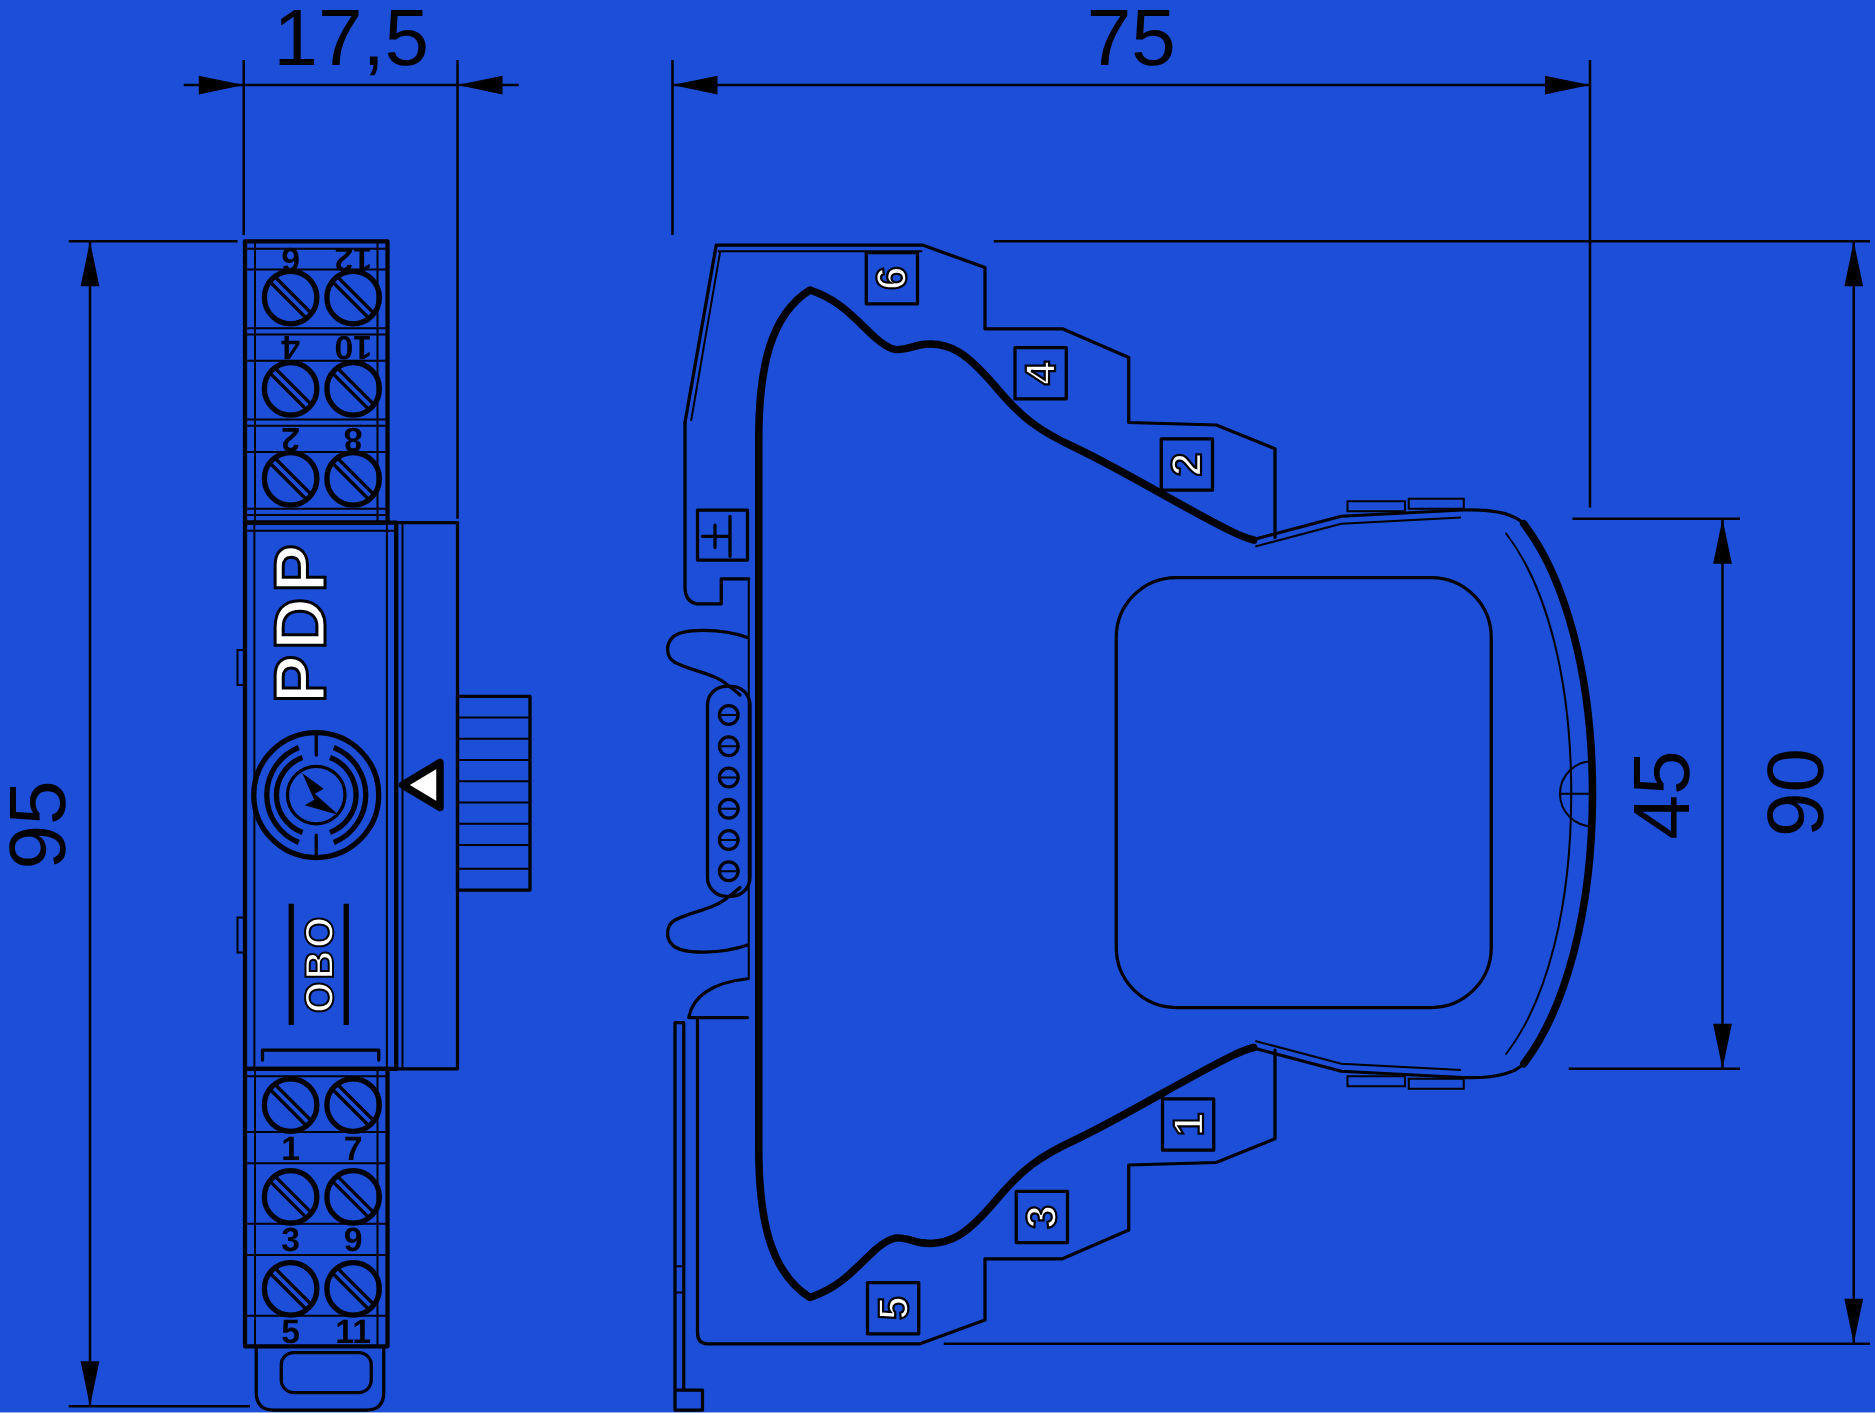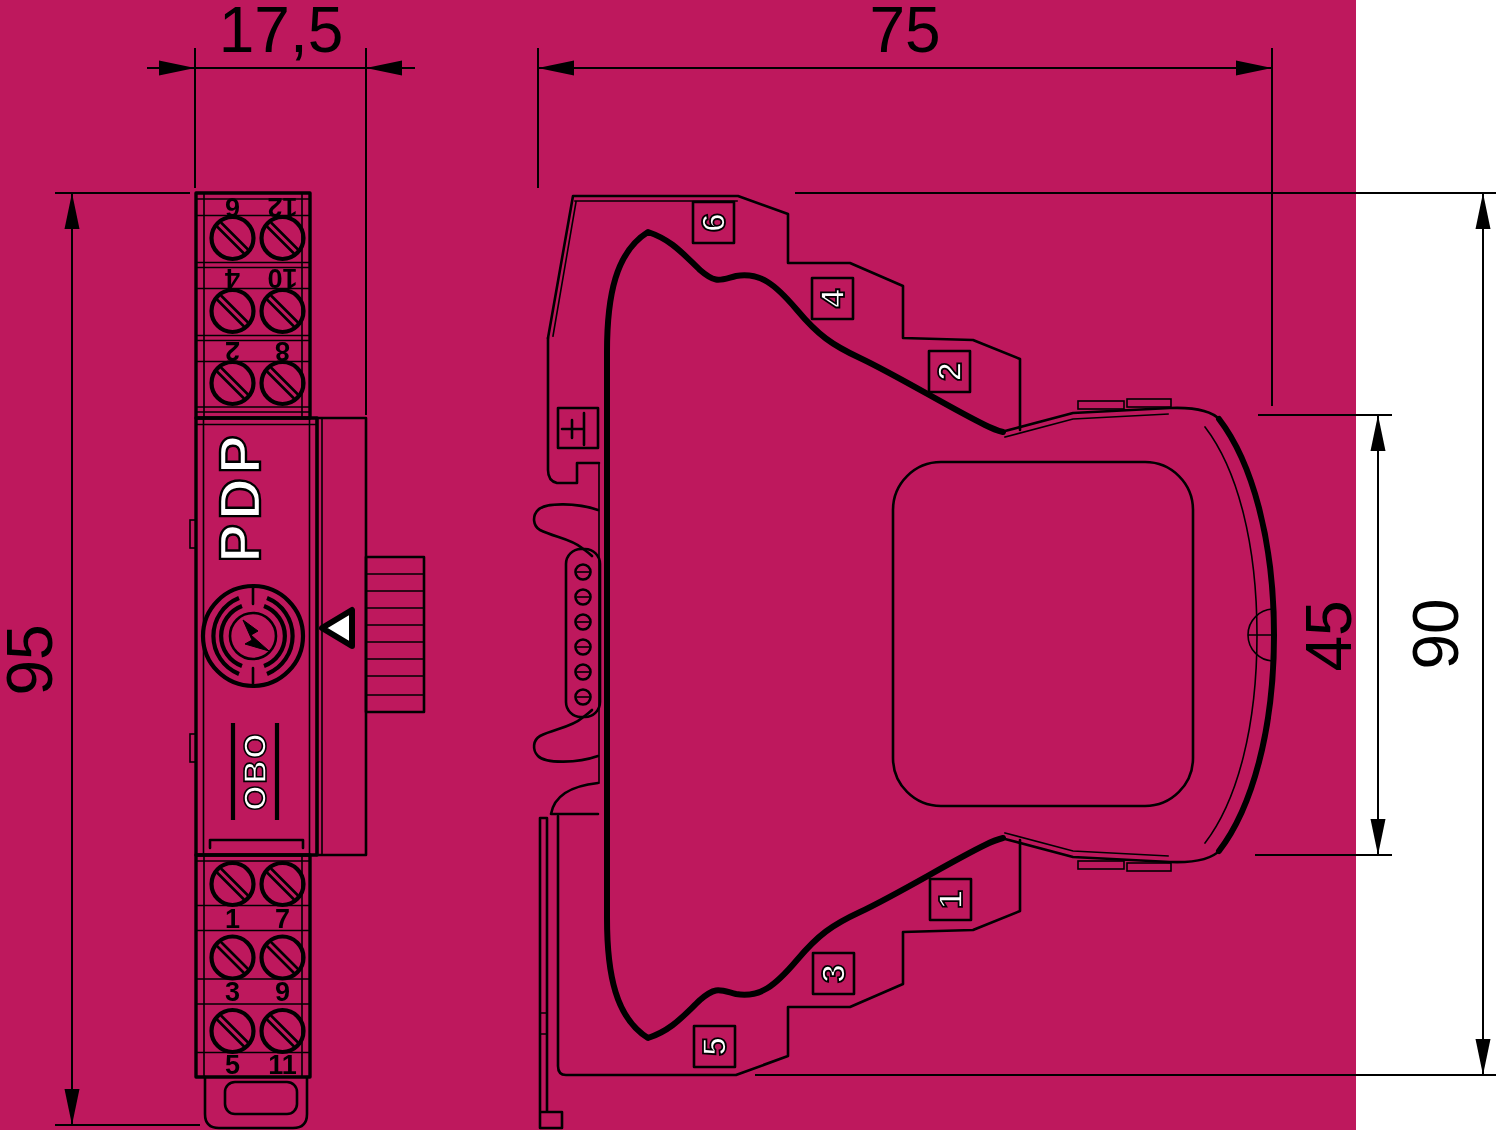--- a/index.html
+++ b/index.html
@@ -1,16 +1,16 @@
 <!DOCTYPE html>
 <html><head>
 <meta charset="utf-8">
 <style>
   html,body{margin:0;padding:0;background:#fff}
-  .stage{position:relative;width:1356px;height:1130px;background:#be185d}
+  .stage{position:relative;width:1500px;height:1130px;background:#1d4ed8}
   svg{display:block}
   .s1{stroke:#000;stroke-width:1.6;fill:none;stroke-linecap:square}
   .s2{stroke:#000;stroke-width:2.6;fill:none;stroke-linejoin:round;stroke-linecap:round}
   .s3{stroke:#000;stroke-width:3.4;fill:none;stroke-linejoin:round}
   .s6{stroke:#000;stroke-width:6;fill:none;stroke-linejoin:round;stroke-linecap:round}
   .s4{stroke:#000;stroke-width:4.2;fill:none}
   .dim{stroke:#000;stroke-width:2;fill:none;stroke-linecap:butt}
   .arw{fill:#000;stroke:none}
   .txt{font-family:"Liberation Sans",sans-serif;font-size:64px;fill:#000;text-anchor:middle}
   .tnum{font-family:"Liberation Sans",sans-serif;font-size:27px;font-weight:bold;fill:#000;text-anchor:middle}

